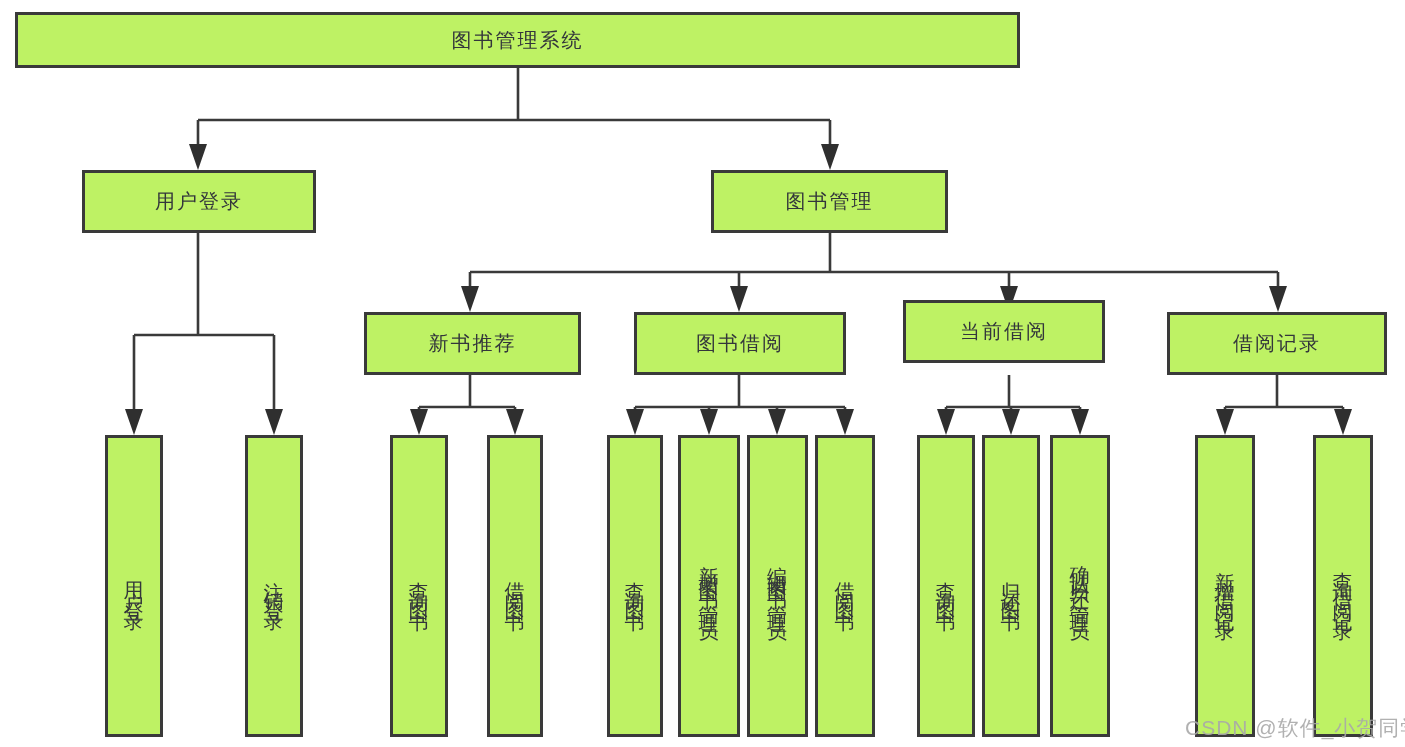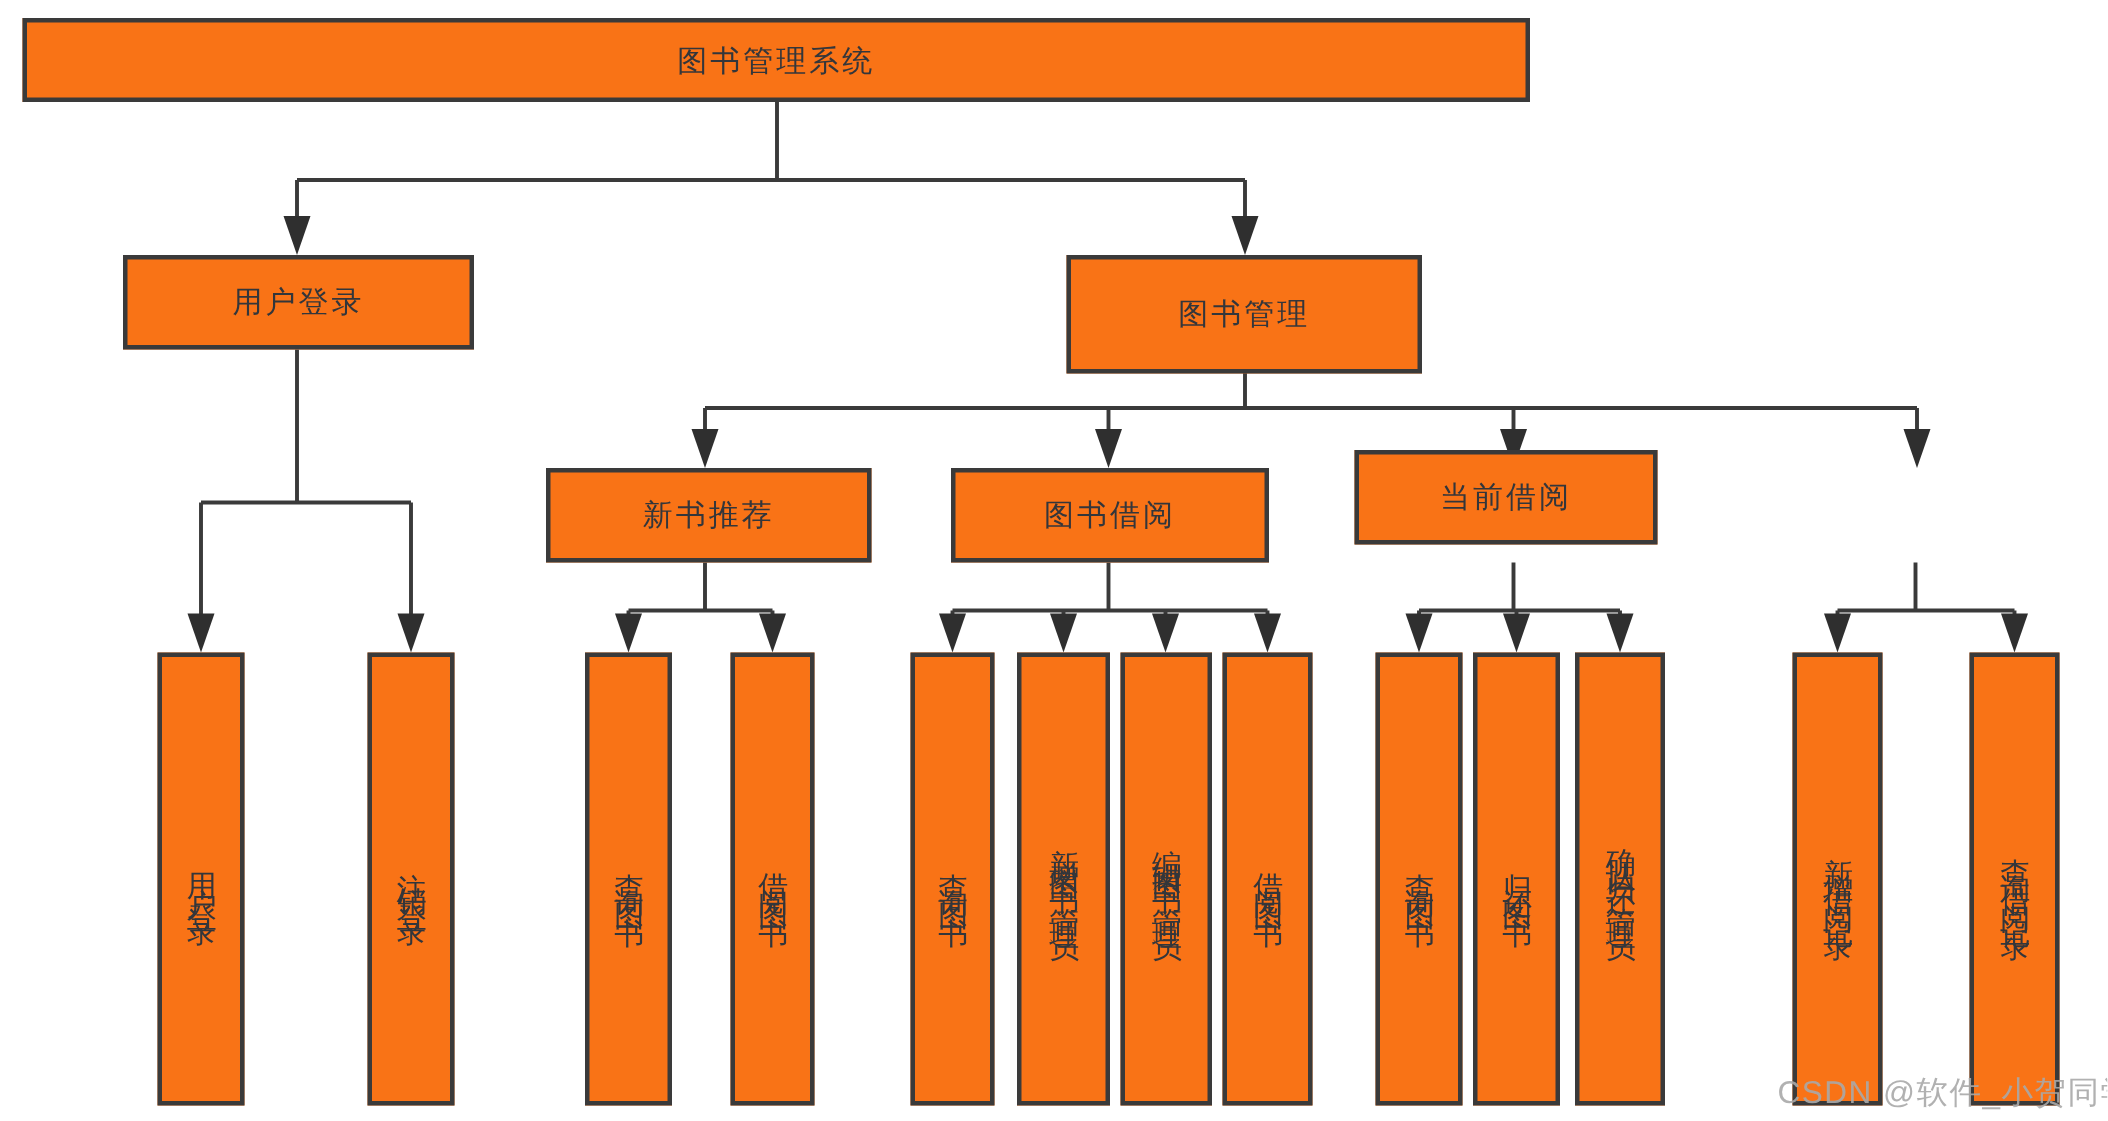--- a/index.html
+++ b/index.html
@@ -12,21 +12,21 @@
     position: relative;
     width: 1405px;
     height: 747px;
     background: #ffffff;
     overflow: hidden;
   }
   .node {
     position: absolute;
     box-sizing: border-box;
     border: 3px solid #3a3a3a;
-    background: #f97316;
+    background: #bef264;
     display: flex;
     align-items: center;
     justify-content: center;
     color: #33363b;
   }
   .node--h {
     font-size: 20px;
     letter-spacing: 2px;
     white-space: nowrap;
   }
@@ -58,21 +58,21 @@
     color: #a9a9a9;
     opacity: 0.9;
     white-space: nowrap;
     letter-spacing: 1px;
   }
 
   
   #root   { left: 15px;  top: 12px;  width: 1005px; height: 56px; }
 
   #n-user { left: 82px;  top: 170px; width: 234px; height: 63px; }
-  #n-mgmt { left: 711px; top: 170px; width: 237px; height: 79px; }
+  #n-mgmt { left: 711px; top: 170px; width: 237px; height: 63px; }
 
   #g-new  { left: 364px; top: 312px; width: 217px; height: 63px; }
   #g-bor  { left: 634px; top: 312px; width: 212px; height: 63px; }
   #g-cur  { left: 903px; top: 300px; width: 202px; height: 63px; }
   #g-rec  { left: 1167px;top: 312px; width: 220px; height: 63px; }
 
   .leaf   { top: 435px; height: 302px; }
   #l-1a { left: 105px;  width: 58px; }
   #l-1b { left: 245px;  width: 58px; }
   #l-2a { left: 390px;  width: 58px; }
@@ -148,20 +148,23 @@
 
   <div class="node node--h" id="g-bor">
     <span>图书借阅</span>
   </div>
   <div class="node node--h" id="g-new">
     <span>新书推荐</span>
   </div>
   <div class="node node--h" id="g-cur">
     <span>当前借阅</span>
   </div>
+  <div class="node node--h" id="g-rec">
+    <span>借阅记录</span>
+  </div>
 
   <div class="node node--v leaf" id="l-1a">
     <span class="vtext">用户登录</span>
   </div>
   <div class="node node--v leaf" id="l-1b">
     <span class="vtext">注销登录</span>
   </div>
 
   <div class="node node--v leaf" id="l-2a">
     <span class="vtext">查询图书</span>

